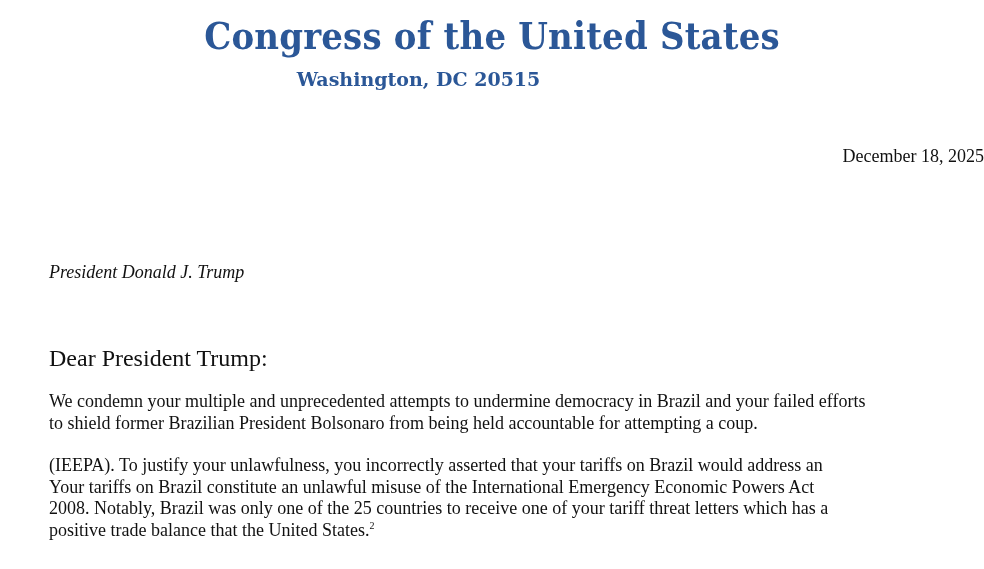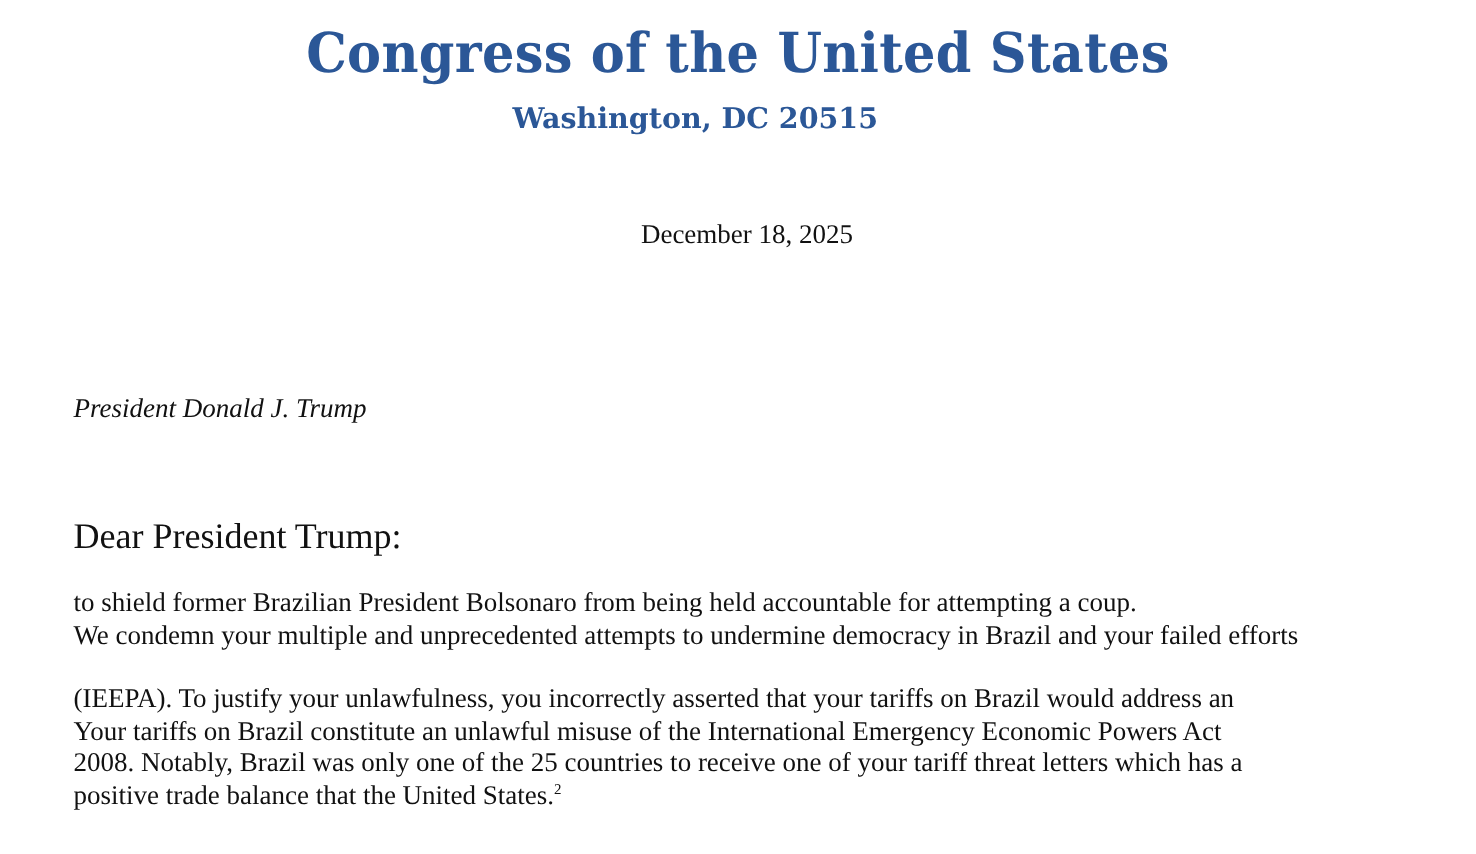--- a/index.html
+++ b/index.html
@@ -1,19 +1,19 @@
 <!DOCTYPE html>
 <html><head>
 <meta charset="utf-8">
 <style>
   html, body { margin: 0; padding: 0; background: #ffffff; }
   body { width: 984px; height: 569px; overflow: hidden; position: relative; font-family: "Liberation Serif", "DejaVu Serif", serif; color: #111111; }
   .letterhead-title { position: absolute; left: 0; top: 16px; width: 984px; text-align: center; font-family: "DejaVu Serif", "Liberation Serif", serif; font-size: 34px; font-weight: bold; color: #2b5797; letter-spacing: 0.2px; transform: scaleY(1.08); }
-  .letterhead-sub { position: absolute; left: 0; top: 68px; width: 827px; text-align: center; font-family: "DejaVu Serif", "Liberation Serif", serif; font-size: 19px; font-weight: bold; color: #2b5797; padding-left: 10px; box-sizing: border-box; margin-left: 45px; }
-  .date { position: absolute; left: 0; top: 146px; width: 984px; text-align: center; font-size: 18px; padding-left: 12px; box-sizing: border-box; }
+  .letterhead-sub { position: absolute; left: 0; top: 68px; width: 827px; text-align: center; font-family: "DejaVu Serif", "Liberation Serif", serif; font-size: 19px; font-weight: bold; color: #2b5797; padding-left: 10px; box-sizing: border-box; }
+  .date { position: absolute; left: 0; top: 146px; width: 984px; text-align: right; font-size: 18px; padding-left: 12px; box-sizing: border-box; }
   .addr { position: absolute; left: 49px; top: 262px; font-size: 18px; line-height: 21px; font-style: italic; }
   .salutation { position: absolute; left: 49px; top: 348px; font-size: 24px; line-height: 21px; }
   .para { position: absolute; left: 49px; font-size: 18px; line-height: 21.5px; width: 900px; }
   .p1 { top: 391px; }
   .p2 { top: 455px; }
   sup { font-size: 10px; line-height: 0; vertical-align: 7px; }
 </style>
 </head>
 <body>
 
@@ -22,22 +22,22 @@
 
 <div class="date">December 18, 2025</div>
 
 <div class="addr">
   <div>President Donald J. Trump</div>
 </div>
 
 <div class="salutation">Dear President Trump:</div>
 
 <div class="para p1">
+  <div>We condemn your multiple and unprecedented attempts to undermine democracy in Brazil and your failed efforts</div>
   <div>to shield former Brazilian President Bolsonaro from being held accountable for attempting a coup.</div>
-  <div>We condemn your multiple and unprecedented attempts to undermine democracy in Brazil and your failed efforts</div>
 </div>
 
 <div class="para p2">
   <div>(IEEPA).  To justify your unlawfulness, you incorrectly asserted that your tariffs on Brazil would address an</div>
   <div>Your tariffs on Brazil constitute an unlawful misuse of the International Emergency Economic Powers Act</div>
   <div>2008.  Notably, Brazil was only one of the 25 countries to receive one of your tariff threat letters which has a</div>
   <div><span>positive trade balance that the United States.</span><sup>2</sup></div>
 </div>
 
 </body></html>

